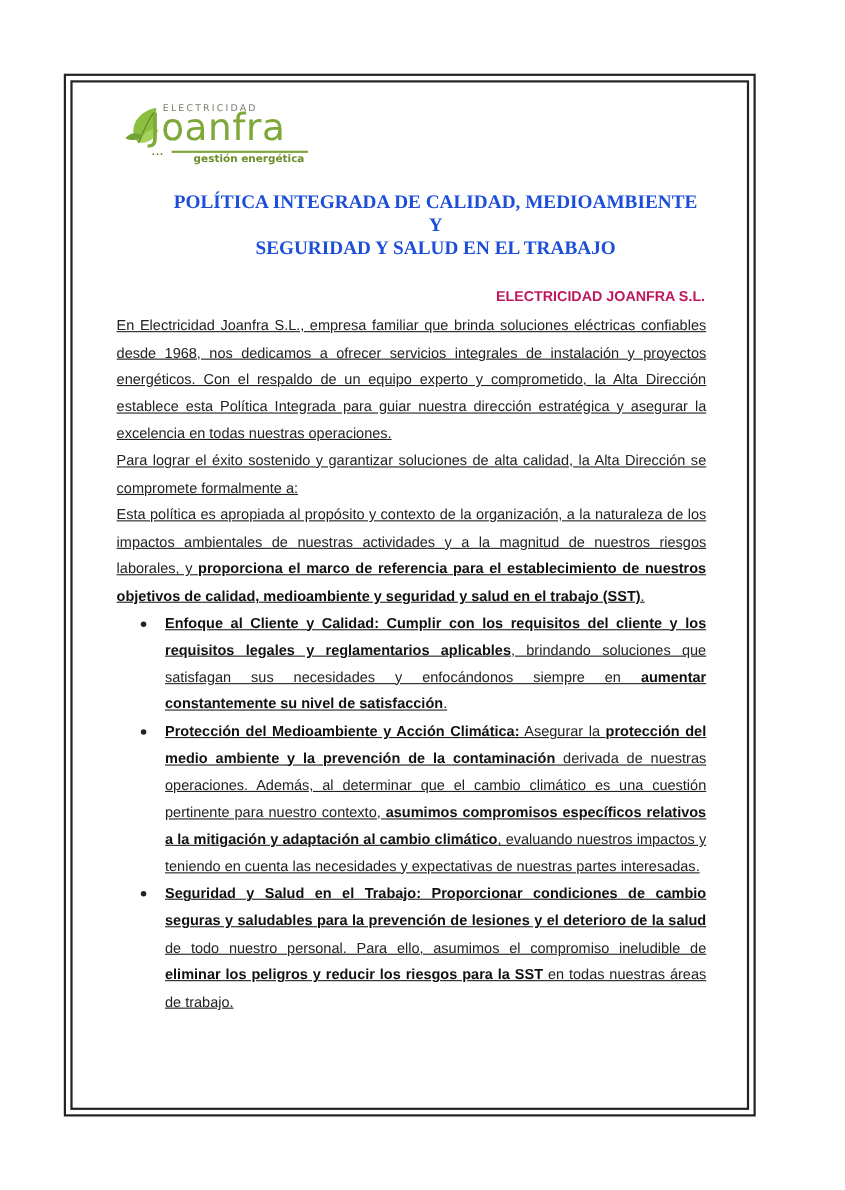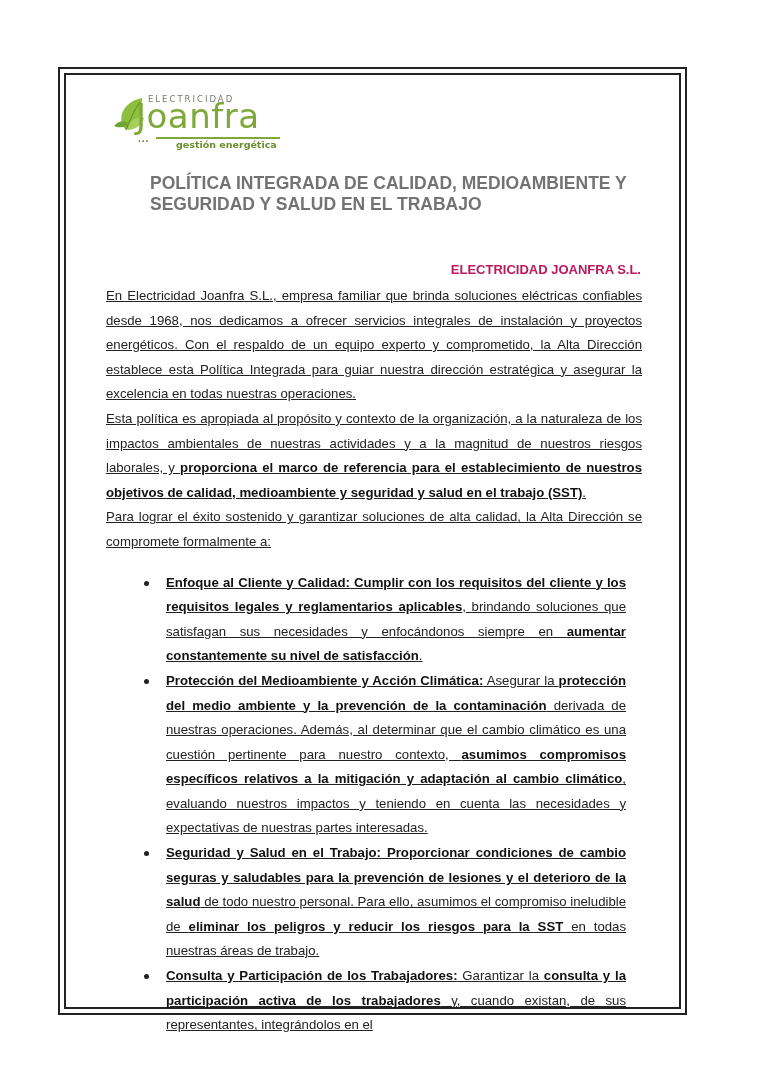--- a/index.html
+++ b/index.html
@@ -29,33 +29,33 @@
   }
   .logo-dots {
     position:absolute; left:26px; top:43px; font-size:10px; color:#5f7d2a; letter-spacing:1px; font-weight:bold;
   }
   .logo-line { position:absolute; left:44px; top:47px; width:124px; height:2px; background:#7ea83a; }
   .logo-sub {
     position:absolute; left:64px; top:49px; font-size:9.5px; font-weight:bold; color:#6b8e2c;
     font-family:"DejaVu Sans", sans-serif;
   }
   .title {
-    position:absolute; left:150px; width:492px; top:173px; text-align:left;
-    color:#737373; font-weight:bold; font-size:17.5px; line-height:21px;
+    position:absolute; left:150px; width:492px; top:173px; text-align:center;
+    color:#1d4ed8; font-weight:bold; font-size:17.5px; line-height:21px;font-family:Liberation Serif, serif;
   }
   .company {
     position:absolute; right:127px; top:262px; font-size:13px; font-weight:bold; color:#be185d;
   }
   .body {
     position:absolute; left:106px; width:536px; top:284px;
     font-size:13.2px; line-height:24.6px; text-align:justify; color:#222;text-decoration:underline;
   }
   .body p { margin:0; }
   .body b { font-weight:bold; color:#111; }
-  ul.bul { margin:16px; padding:0; list-style:none; }
+  ul.bul { margin:0; padding:0; list-style:none; }
   ul.bul li { position:relative; padding-left:44px; }
   ul.bul li .dot {
     position:absolute; left:22px; top:10px; width:5px; height:5px; border-radius:50%; background:#222;
   }
 </style>
 </head>
 <body>
 
 <div class="frame-outer"></div>
 <div class="frame-inner"></div>
@@ -76,21 +76,20 @@
 
 <div class="title">
   <div>POLÍTICA INTEGRADA DE CALIDAD, MEDIOAMBIENTE Y</div>
   <div>SEGURIDAD Y SALUD EN EL TRABAJO</div>
 </div>
 
 <div class="company">ELECTRICIDAD JOANFRA S.L.</div>
 
 <div class="body">
   <p>En Electricidad Joanfra S.L., empresa familiar que brinda soluciones eléctricas confiables desde 1968, nos dedicamos a ofrecer servicios integrales de instalación y proyectos energéticos. Con el respaldo de un equipo experto y comprometido, la Alta Dirección establece esta Política Integrada para guiar nuestra dirección estratégica y asegurar la excelencia en todas nuestras operaciones.</p>
+  <p>Para lograr el éxito sostenido y garantizar soluciones de alta calidad, la Alta Dirección se compromete formalmente a:</p>
   <p><span>Esta política es apropiada al propósito y contexto de la organización, a la naturaleza de los impactos ambientales de nuestras actividades y a la magnitud de nuestros riesgos laborales, y </span><b>proporciona el marco de referencia para el establecimiento de nuestros objetivos de calidad, medioambiente y seguridad y salud en el trabajo (SST)</b><span>.</span></p>
-  <p>Para lograr el éxito sostenido y garantizar soluciones de alta calidad, la Alta Dirección se compromete formalmente a:</p>
   <ul class="bul" id="commitments">
       <li><span class="dot"></span><b>Enfoque al Cliente y Calidad: Cumplir con los requisitos del cliente y los requisitos legales y reglamentarios aplicables</b><span>, brindando soluciones que satisfagan sus necesidades y enfocándonos siempre en </span><b>aumentar constantemente su nivel de satisfacción</b><span>.</span></li>
       <li><span class="dot"></span><b>Protección del Medioambiente y Acción Climática:</b><span> Asegurar la </span><b>protección del medio ambiente y la prevención de la contaminación</b><span> derivada de nuestras operaciones. Además, al determinar que el cambio climático es una cuestión pertinente para nuestro contexto, </span><b>asumimos compromisos específicos relativos a la mitigación y adaptación al cambio climático</b><span>, evaluando nuestros impactos y teniendo en cuenta las necesidades y expectativas de nuestras partes interesadas.</span></li>
       <li><span class="dot"></span><b>Seguridad y Salud en el Trabajo: Proporcionar condiciones de cambio seguras y saludables para la prevención de lesiones y el deterioro de la salud</b><span> de todo nuestro personal. Para ello, asumimos el compromiso ineludible de </span><b>eliminar los peligros y reducir los riesgos para la SST</b><span> en todas nuestras áreas de trabajo.</span></li>
-      <li><span class="dot"></span><b>Consulta y Participación de los Trabajadores:</b><span> Garantizar la </span><b>consulta y la participación activa de los trabajadores</b><span> y, cuando existan, de sus representantes, integrándolos en el</span></li>
     </ul>
 </div>
 
 </body></html>

